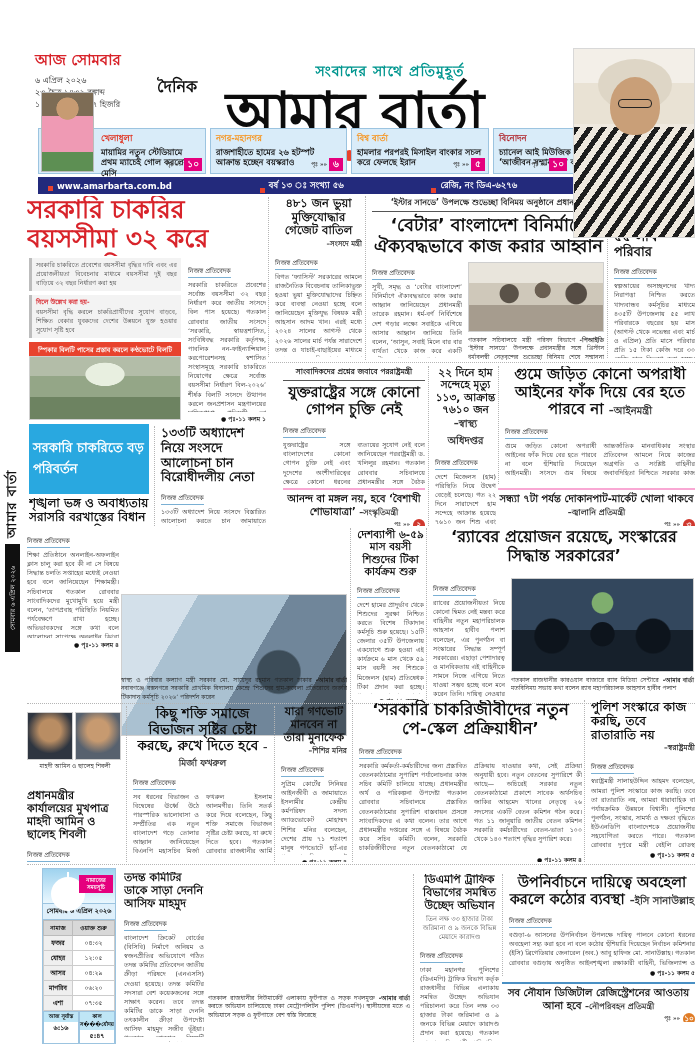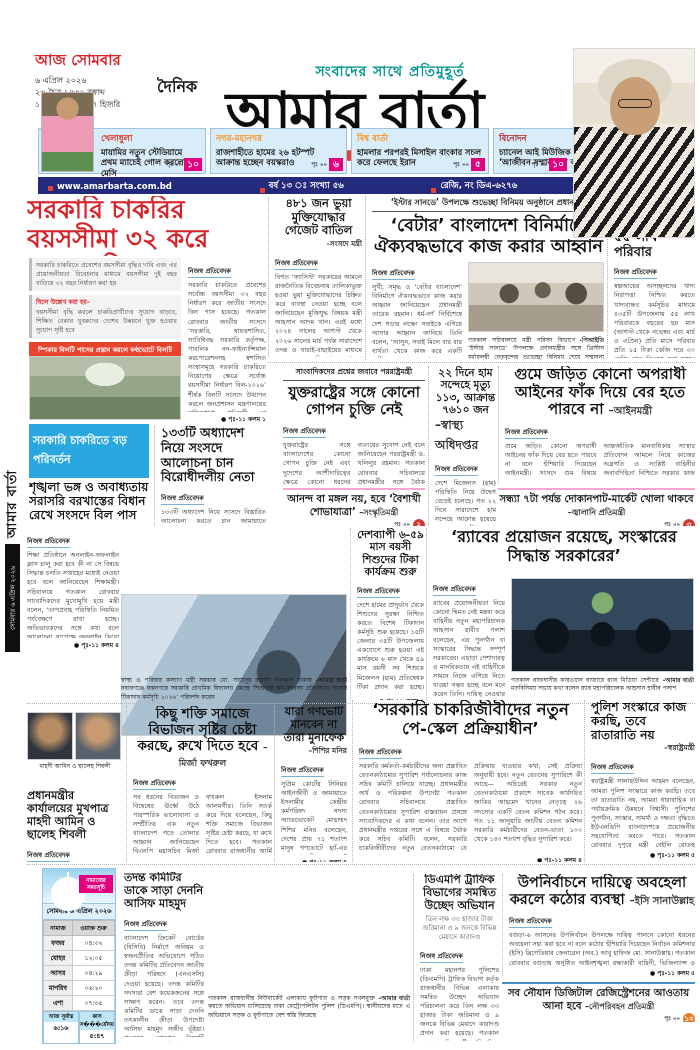--- a/index.html
+++ b/index.html
@@ -4,21 +4,21 @@
 <style>
 *{margin:0;padding:0;box-sizing:border-box}
 html,body{background:#9a9a9a}
 body{font-family:"DejaVu Sans","Liberation Sans",sans-serif}
 #page{position:relative;width:700px;height:1050px;background:#fff;margin:0 auto;overflow:hidden}
 .sec{position:absolute;overflow:hidden}
 .hl{font-weight:700;color:#0f0f0f;line-height:1.18;text-align:center}
 .hl-red{color:#d8232a;font-weight:800;line-height:1.15;text-align:left}
 .left{text-align:left}
 .kick{font-weight:700;color:#222;text-align:center;border-bottom:1px solid #555;padding-bottom:2px;margin-bottom:3px;font-size:8px}
-.byline{font-size:6.4px;font-weight:700;color:#111;border-bottom:1.5px solid #7ab0d4;display:inline-block;margin:3px 0 2px}
+.byline{font-size:6.4px;font-weight:400;color:#111;border-bottom:1.5px solid #7ab0d4;display:inline-block;margin:3px 0 2px}
 .body{font-size:6.3px;color:#2a2a2a;text-align:justify;line-height:1.45;overflow:hidden}
 .cols2{column-count:2;column-gap:7px}
 .jump{font-size:6px;font-weight:700;color:#111;text-align:right;margin-top:2px}
 .attr{font-weight:600;color:#333}
 .cap{font-size:6px;color:#222;text-align:justify;line-height:1.4;margin-top:2px}
 .cap .credit{font-weight:700;float:right;margin-left:4px}
 .photo{position:relative;overflow:hidden;border:1px solid #cfcfcf}
 .dotl{border-left:1px dotted #b5b5b5;padding-left:6px}
 .hr-dot{position:absolute;border-top:1px dotted #b5b5b5;height:0}
 
@@ -44,21 +44,21 @@
 #messi{position:absolute;left:41px;top:92px;width:53px;height:80px;z-index:4;border:1px solid #bbb;background:radial-gradient(circle at 50% 20%,#c79b72 0 16%,rgba(0,0,0,0) 17%),linear-gradient(180deg,#7d6c55 0 30%,#ef9ab4 30% 76%,#5d8f53 76%)}
 
 #infobar{position:absolute;left:38px;top:177px;width:657px;height:17px;background:#232a7c;color:#fff;display:flex;align-items:center;justify-content:space-between;padding:0 10px}
 #infobar .item{display:flex;align-items:flex-end;gap:4px;font-size:8.5px;font-weight:700}
 #infobar .sq{width:5px;height:5px;background:#e8432e;display:inline-block}
 #infobar .big{font-size:10px}
 
 .gbox{background:#f3f3f3;border-left:3px solid #bdbdbd;padding:3px 4px;font-size:6.2px;color:#444;line-height:1.45;text-align:justify;margin-bottom:4px}
 .gbox .lbl{color:#d8232a;font-weight:800;display:block;margin-bottom:1px}
 .redbox{background:#e8432e;color:#fff;font-size:6.4px;font-weight:700;text-align:center;padding:4px 6px;line-height:1.5;margin-bottom:4px}
-.chipkick{display:inline-block;background:#29a8e0;color:#fff;font-size:11px;font-weight:800;padding:8px 4px;margin-bottom:2px}
+.chipkick{display:inline-block;background:#29a8e0;color:#fff;font-size:13px;font-weight:800;padding:14px 4px;margin-bottom:2px}
 
 .mini{border-top:2px solid #f9a8d4;padding-top:3px}
 .mini .mh{font-size:10px;font-weight:800;color:#111;text-align:center;line-height:1.25}
 .mini .mh .attr{font-size:8px}
 .mini .pg{display:flex;justify-content:flex-end;align-items:center;gap:3px;margin-top:1px}
 .mini .pglabel{font-size:5.5px;font-weight:700;color:#333}
 .mini .circ{width:12px;height:12px;border-radius:50%;background:#d0382e;color:#fff;font-size:7.5px;font-weight:800;display:flex;align-items:center;justify-content:center}
 
 .ph-parl{background:radial-gradient(ellipse at 50% 28%,#e8efe0 0 18%,rgba(0,0,0,0) 19%),linear-gradient(180deg,#b3bda8 0 30%,#94a687 30% 65%,#6d8361 65%)}
 .ph-award{background:radial-gradient(circle at 30% 45%,#5a5248 0 9%,rgba(0,0,0,0) 10%),radial-gradient(circle at 55% 40%,#6b5f52 0 9%,rgba(0,0,0,0) 10%),radial-gradient(circle at 80% 45%,#554c44 0 9%,rgba(0,0,0,0) 10%),linear-gradient(180deg,#e9e5dc 0 30%,#cfc8ba 30% 62%,#a69c8e 62%)}
@@ -230,21 +230,21 @@
   <div class="sec mini" style="left:283px;top:488px;width:142px;height:38px">
     <div class="mh"><span>আনন্দ বা মঙ্গল নয়, হবে ‘বৈশাখী শোভাযাত্রা’</span> <span class="attr">–সংস্কৃতিমন্ত্রী</span></div>
     <div class="pg">
         <span class="pglabel">পৃঃ »»</span>
         <span class="circ">২</span>
       </div>
   </div>
 
   <div class="sec dotl" style="left:428px;top:366px;width:68px;height:160px">
     <div class="hl" style="font-size:10.5px">২২ দিনে হাম সন্দেহে মৃত্যু ১১৩, আক্রান্ত ৭৬১০ জন</div>
-    <div style="text-align:left;font-size:12px" class="attr">–স্বাস্থ্য অধিদপ্তর</div>
+    <div style="text-align:center;font-size:10px" class="attr">–স্বাস্থ্য অধিদপ্তর</div>
     <span class="byline">নিজস্ব প্রতিবেদক</span>
     <div class="body" style="height:84px">দেশে মিজেলস (হাম) পরিস্থিতি নিয়ে উদ্বেগ বেড়েই চলেছে। গত ২২ দিনে সারাদেশে হাম সন্দেহে আক্রান্ত হয়েছে ৭৬১০ জন শিশু এবং মৃত্যু হয়েছে ১১৩ জনের। এদের মধ্যে গত ২৪ ঘণ্টায় হাম সন্দেহে মৃত্যু হয়েছে ১০ জনের, আক্রান্ত হয়েছে ১৭৫ জন। স্বাস্থ্য অধিদপ্তরের এক সংবাদ বিজ্ঞপ্তিতে এ তথ্য জানানো হয়। বিজ্ঞপ্তির তথ্য বিশ্লেষণে দেখা যায়,</div>
     
   </div>
 
   <div class="sec dotl" style="left:498px;top:366px;width:197px;height:118px">
     <div class="hl" style="font-size:15px"><span>গুমে জড়িত কোনো অপরাধী আইনের ফাঁক দিয়ে বের হতে পারবে না</span> <span class="attr" style="font-size:10px">–আইনমন্ত্রী</span></div>
     <span class="byline">নিজস্ব প্রতিবেদক</span>
     <div class="body cols2" style="height:44px">গুমে জড়িত কোনো অপরাধী আইনের ফাঁক দিয়ে বের হতে পারবে না বলে হুঁশিয়ারি দিয়েছেন আইনমন্ত্রী। সংসদে গুম বিষয়ে আন্তর্জাতিক মানবাধিকার সংস্থার প্রতিবেদন আমলে নিয়ে কাজের অগ্রগতি ও সংশ্লিষ্ট বাহিনীর জবাবদিহিতা নিশ্চিতে সরকার কাজ করছে বলেও জানান তিনি। গতকাল রোববার জাতীয় সংসদের প্রথম অধিবেশনের দ্বিতীয় কার্যদিবসে প্রশ্নোত্তর পর্বে আইনমন্ত্রী এ কথা বলেন। শিগগিরই দুটি আলাদা আইনের খসড়া চূড়ান্ত হবে,</div>
     

